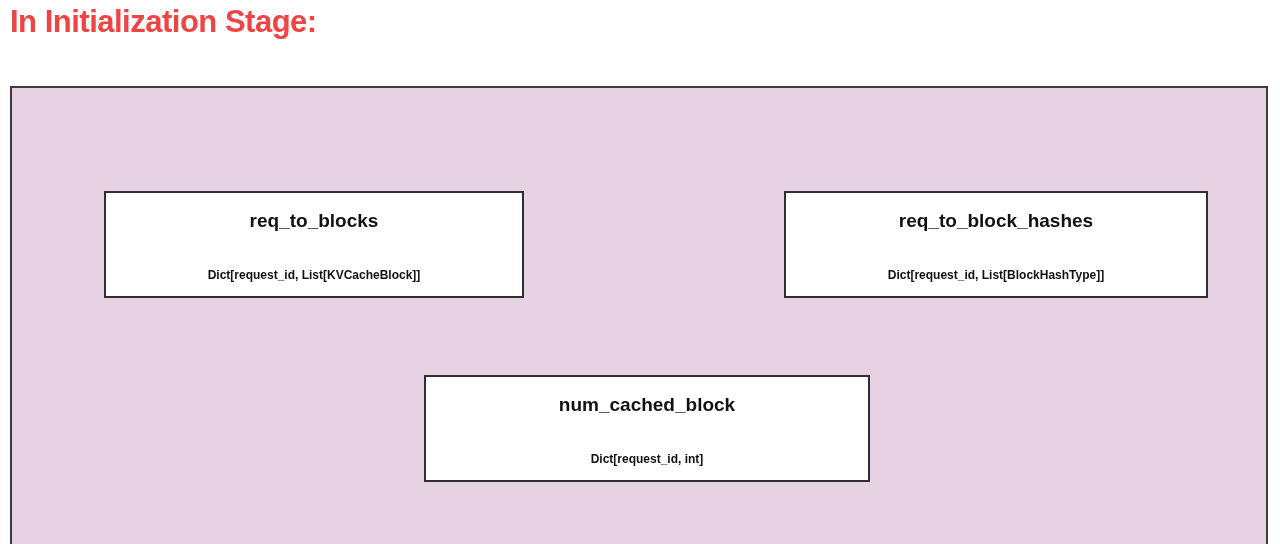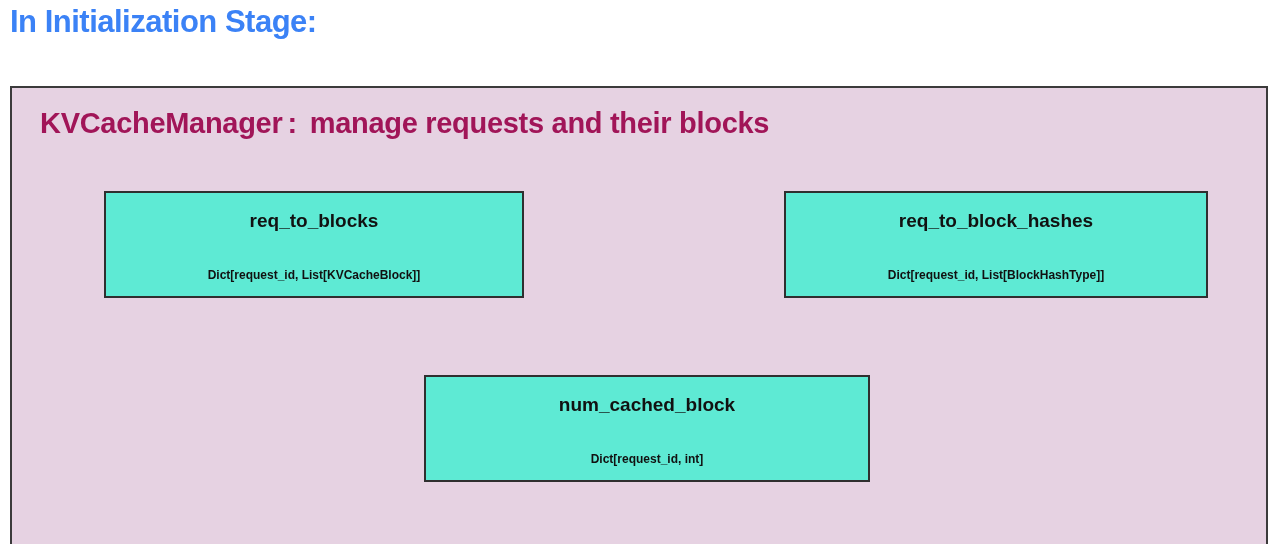--- a/index.html
+++ b/index.html
@@ -16,21 +16,21 @@
     width: 1280px;
     height: 544px;
     background: #ffffff;
   }
   .page-title {
     position: absolute;
     left: 10px;
     top: 4px;
     font-size: 31px;
     font-weight: bold;
-    color: #3b82f6;
+    color: #ef4444;
     letter-spacing: -0.5px;
     white-space: nowrap;
   }
   .panel {
     position: absolute;
     left: 10px;
     top: 86px;
     width: 1258px;
     height: 472px; 
     box-sizing: border-box;
@@ -47,21 +47,21 @@
     letter-spacing: -0.3px;
     white-space: nowrap;
   }
   .panel-heading .colon {
     display: inline-block;
     margin: 0 13px 0 5px;
   }
   .struct-box {
     position: absolute;
     box-sizing: border-box;
-    background: #5eead4;
+    background: #ffffff;
     border: 2px solid #2f2f2f;
     display: flex;
     flex-direction: column;
     justify-content: space-between;
     align-items: center;
     text-align: center;
     padding: 17px 6px 14px 6px;
   }
   .struct-box .struct-name {
     font-size: 19px;
@@ -81,23 +81,20 @@
 </style>
 </head>
 <body>
 
 <div class="canvas">
 
   <div class="page-title">In Initialization Stage:</div>
 
   <div class="panel">
 
-    <div class="panel-heading">
-      <span>KVCacheManager</span><span class="colon">:</span><span>manage requests and their blocks</span>
-    </div>
 
     <div class="struct-box box-req-to-blocks">
       <div class="struct-name">req_to_blocks</div>
       <div class="struct-type">Dict[request_id, List[KVCacheBlock]]</div>
     </div>
 
     <div class="struct-box box-num-cached-block">
       <div class="struct-name">num_cached_block</div>
       <div class="struct-type">Dict[request_id, int]</div>
     </div>

